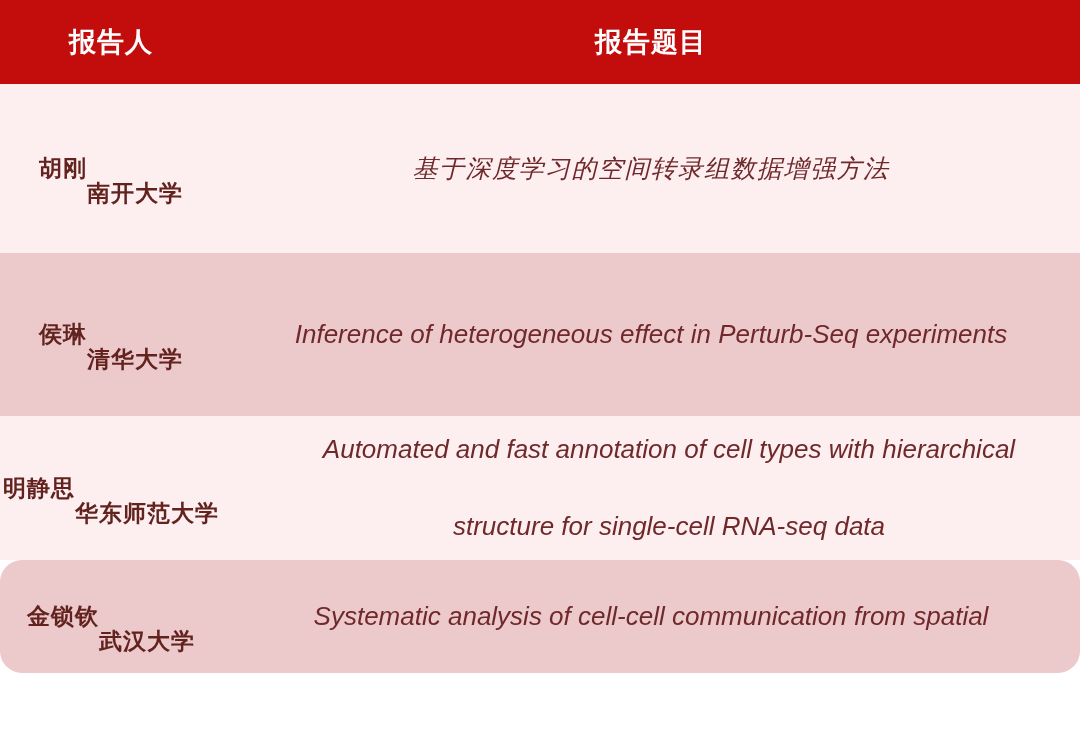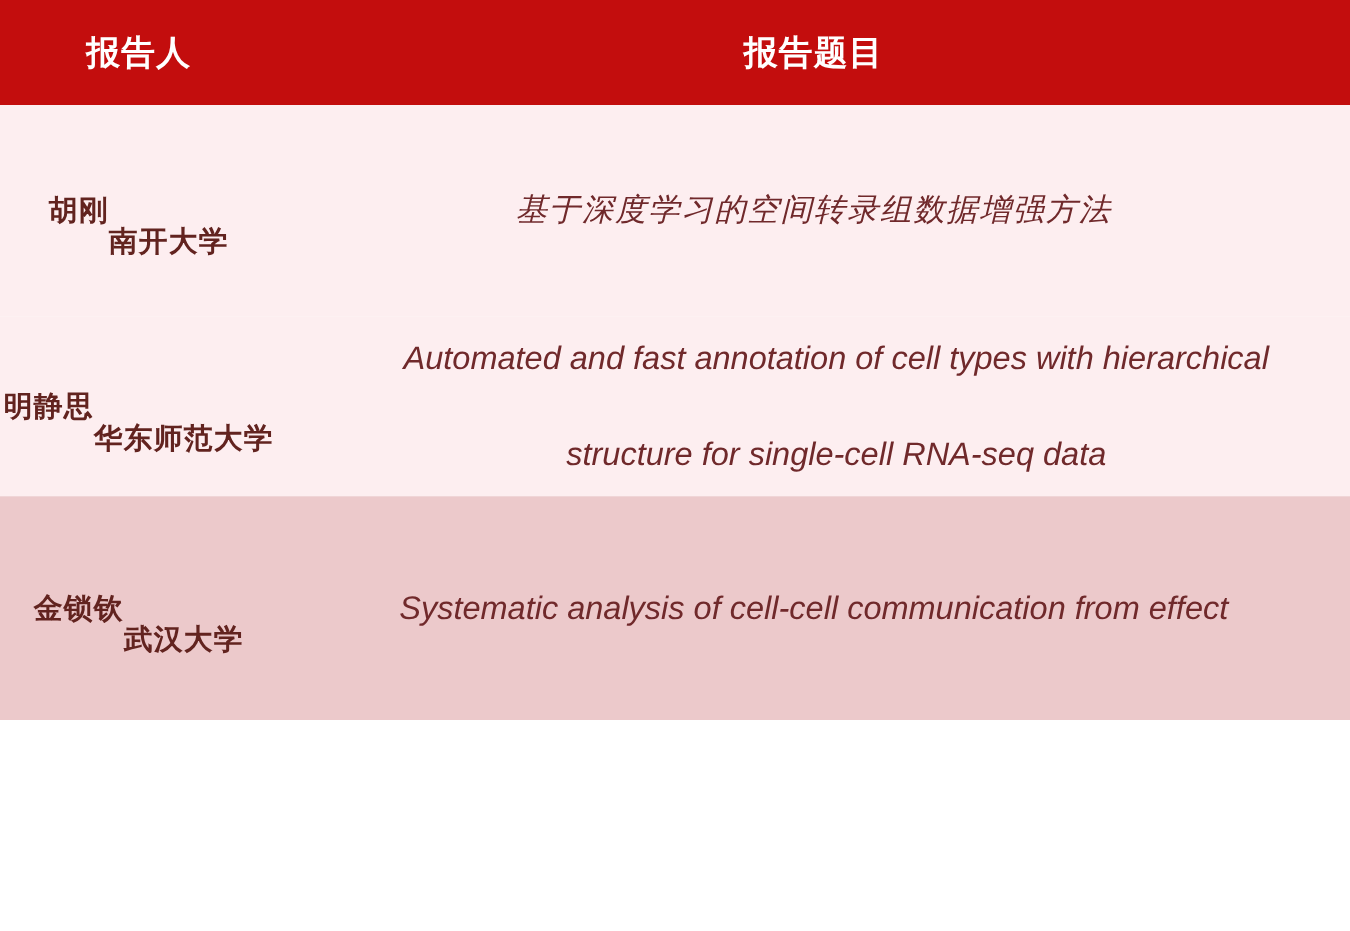--- a/index.html
+++ b/index.html
@@ -54,21 +54,21 @@
     display: flex;
     align-items: stretch;
     box-sizing: border-box;
   }
   .row.tone-light { background: #fdeef0; }
   .row.tone-dark  { background: #ecc9cb; }
 
   .row-h1 { height: 169px; }
   .row-h2 { height: 163px; }
   .row-h3 { height: 144px; gap: 36px; }
-  .row-h4 { height: 179px; }
+  .row-h4 { height: 113px; border-radius: 22px; }
 
   .cell-speaker {
     width: 222px;
     min-width: 222px;
     box-sizing: border-box;
     display: flex;
     flex-direction: row;
     align-items: center;
     justify-content: center;
     padding: 0 6px;
@@ -130,35 +130,44 @@
   <div class="row tone-light row-h1">
     <div class="cell-speaker">
       <div class="speaker-name">胡刚</div>
       <div class="speaker-affil">南开大学</div>
     </div>
     <div class="cell-title">
       <div class="title-line cjk">基于深度学习的空间转录组数据增强方法</div>
     </div>
   </div>
 
+  <div class="row tone-dark row-h2">
+    <div class="cell-speaker">
+      <div class="speaker-name">侯琳</div>
+      <div class="speaker-affil">清华大学</div>
+    </div>
+    <div class="cell-title">
+      <div class="title-line">Inference of heterogeneous effect in Perturb-Seq experiments</div>
+    </div>
+  </div>
 
   <div class="row tone-light row-h3">
     <div class="cell-speaker">
       <div class="speaker-name">明静思</div>
       <div class="speaker-affil">华东师范大学</div>
     </div>
     <div class="cell-title">
       <div class="title-line">Automated and fast annotation of cell types with hierarchical</div>
       <div class="title-line">structure for single-cell RNA-seq data</div>
     </div>
   </div>
 
   <div class="row tone-dark row-h4">
     <div class="cell-speaker">
       <div class="speaker-name">金锁钦</div>
       <div class="speaker-affil">武汉大学</div>
     </div>
     <div class="cell-title">
-      <div class="title-line">Systematic analysis of cell-cell communication from effect</div>
+      <div class="title-line">Systematic analysis of cell-cell communication from spatial</div>
     </div>
   </div>
 
 </div>
 
 </body></html>

